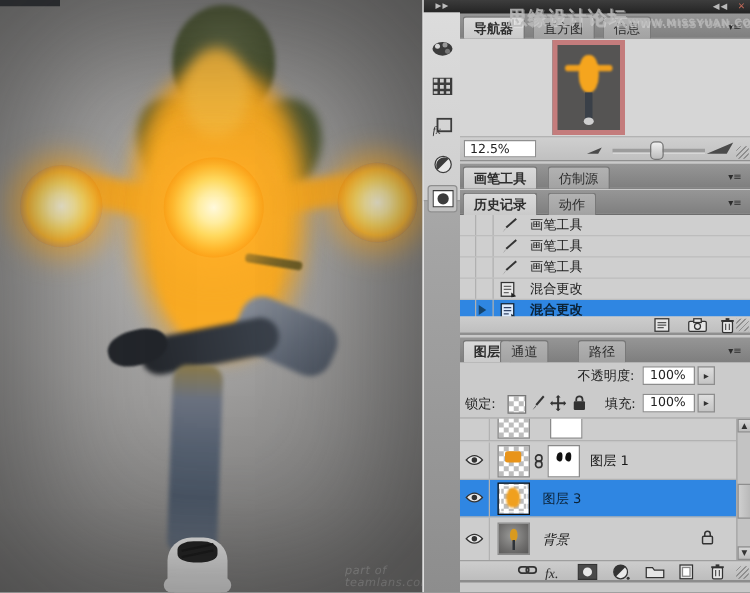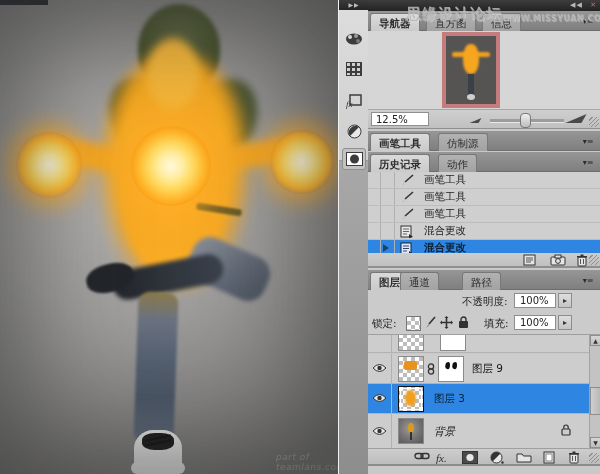--- a/index.html
+++ b/index.html
@@ -428,21 +428,21 @@
               <circle cx="4" cy="3.5" r="2.6" fill="none" stroke="#333" stroke-width="1.3"></circle>
               <circle cx="4" cy="8.5" r="2.6" fill="none" stroke="#333" stroke-width="1.3"></circle>
             </svg>
         </div>
         <div class="lthumb" style="left:70px;background:#fff">
           <svg width="24" height="24" viewBox="0 0 24 24">
               <path d="M7 6 q4 -3 4 2 q0 5 -3 4 q-3 -1 -1 -6z" fill="#111"></path>
               <path d="M14 6 q4 -3 4 2 q0 5 -3 4 q-3 -1 -1 -6z" fill="#111"></path>
             </svg>
         </div>
-        <div class="lname" style="left:104px">图层 9</div>
+        <div class="lname" style="left:104px">图层 1</div>
       </div>
 
       <div class="lrow sel" style="top:49px">
         <div class="eyewell">
           <div class="eye">
             <svg width="15" height="10" viewBox="0 0 15 10">
                 <path d="M1 5 Q7.5 -2 14 5 Q7.5 12 1 5 Z" fill="#e8e8e8" stroke="#333"></path>
                 <circle cx="7.5" cy="5" r="2.2" fill="#333"></circle>
               </svg>
           </div>

